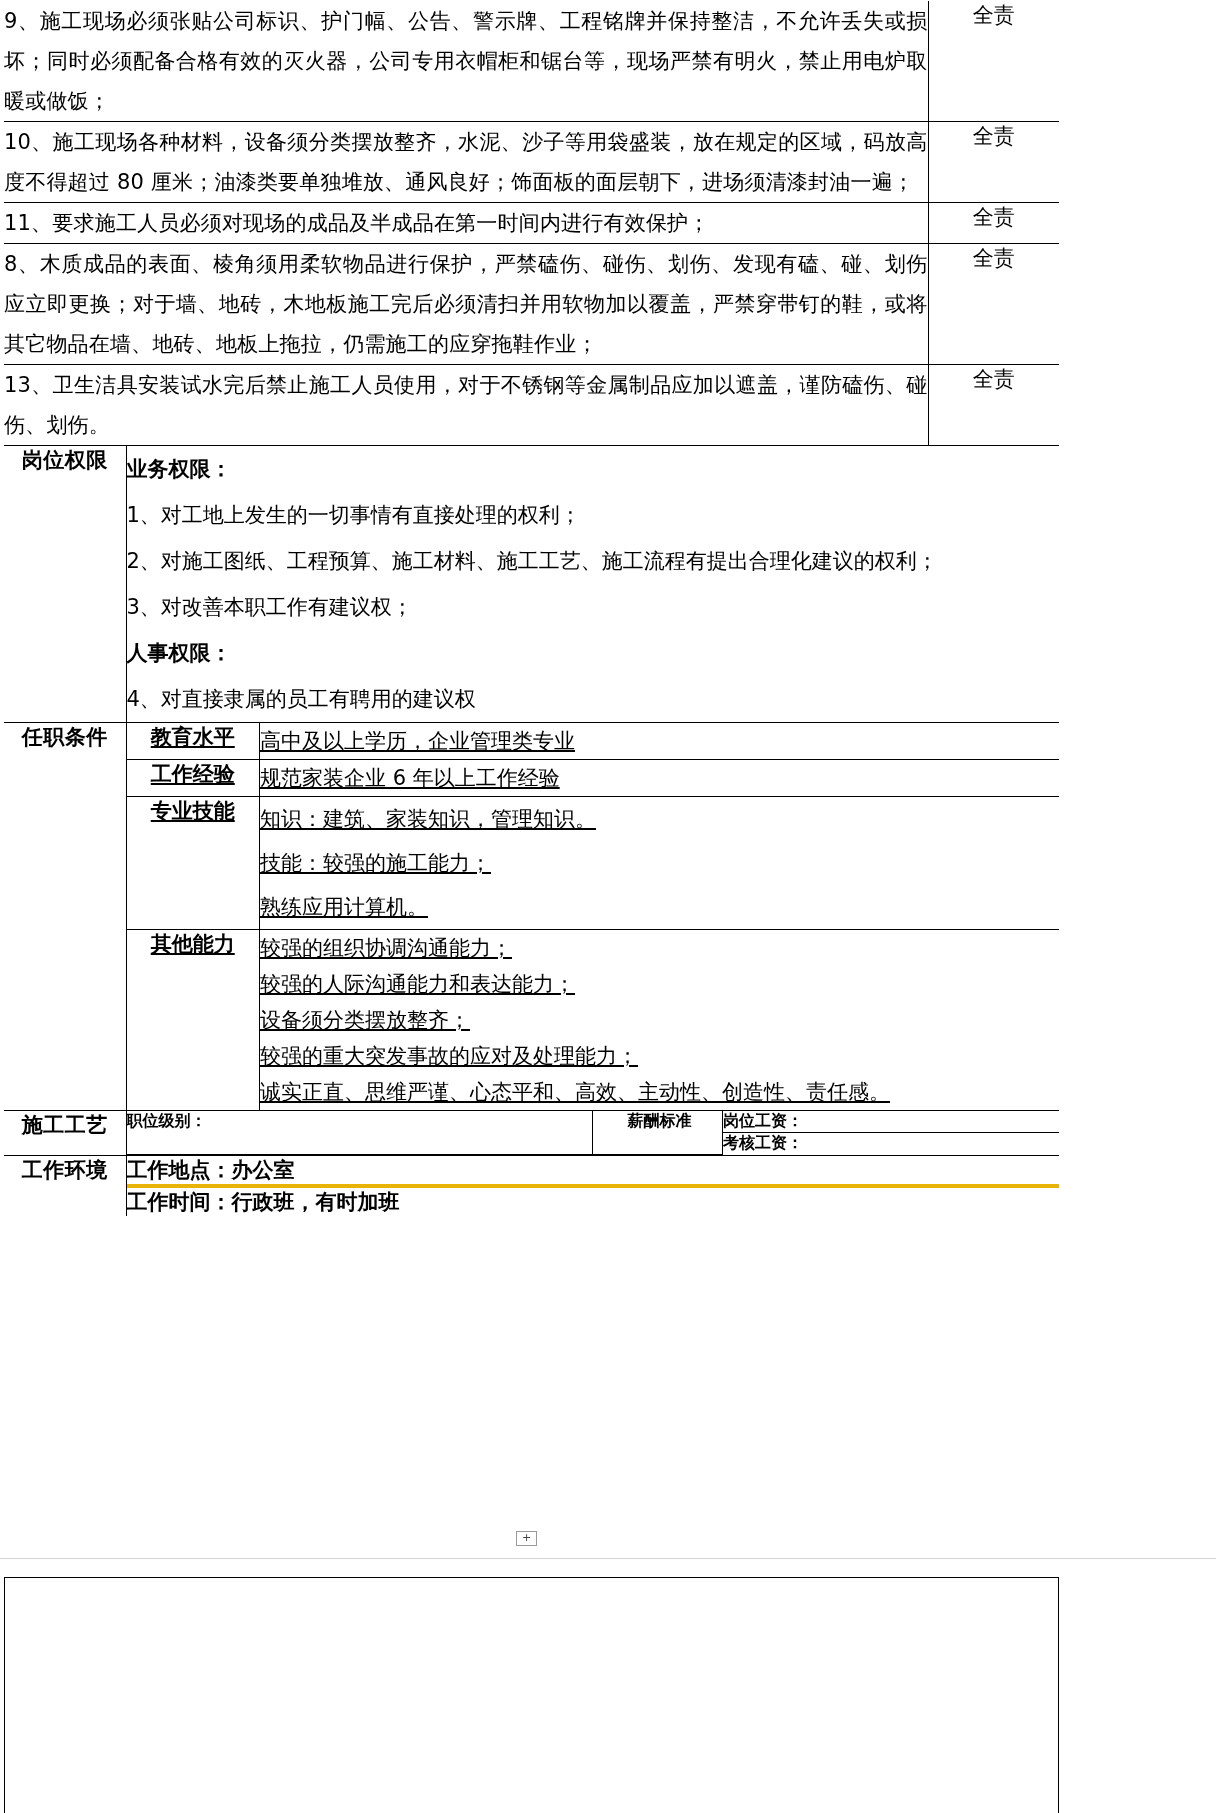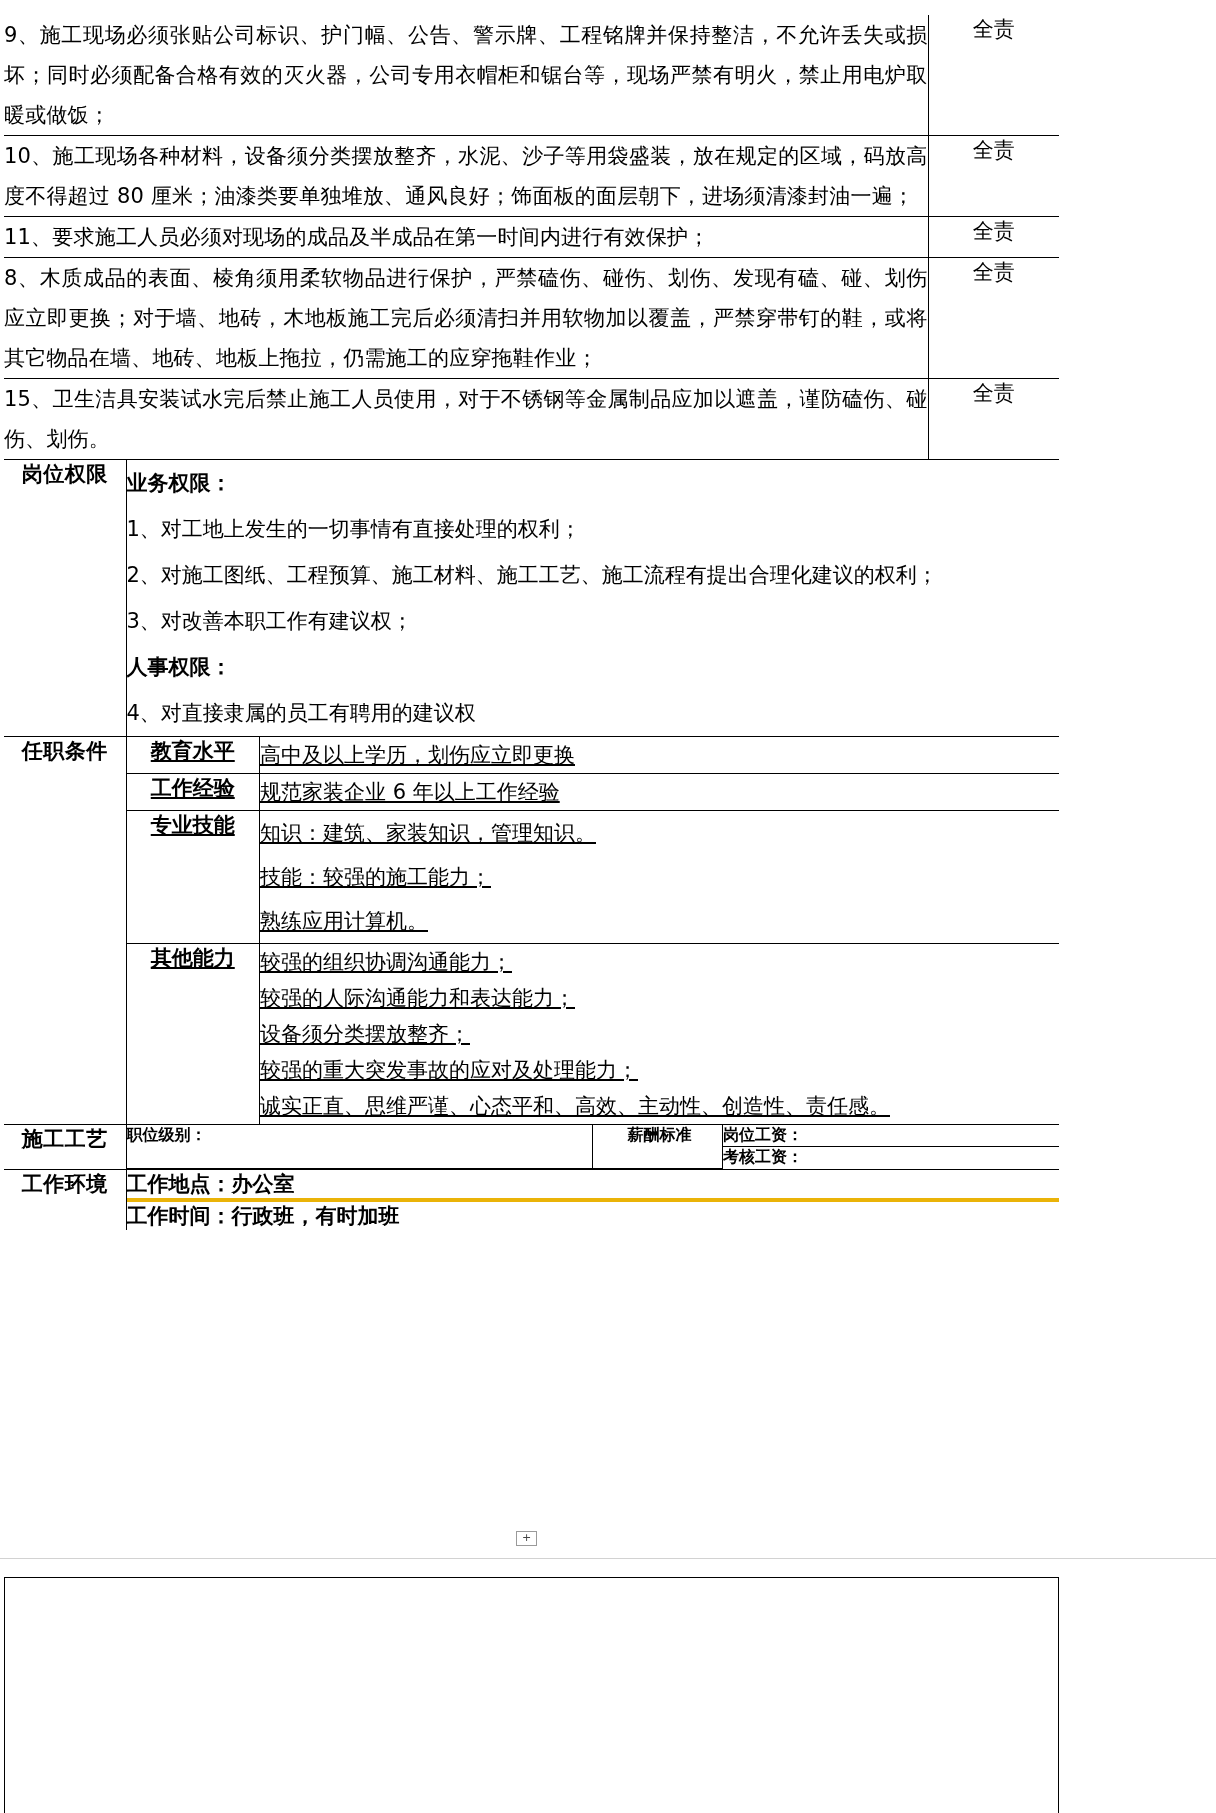--- a/index.html
+++ b/index.html
@@ -20,21 +20,21 @@
     position: relative;
     width: 1216px;
     height: 1813px;
     background: #ffffff;
   }
 
   
   table.doc {
     position: absolute;
     left: 4px;
-    top: 15px;
+    top: 1px;
     width: 1055px;
     border-collapse: collapse;
     table-layout: fixed;
   }
   table.doc td {
     border: 1px solid #000000;
     vertical-align: top;
     padding: 0;
     background: #ffffff;
   }
@@ -212,21 +212,21 @@
         <td class="duty" colspan="3" style="border-left:none;">11、要求施工人员必须对现场的成品及半成品在第一时间内进行有效保护；</td>
         <td class="resp" style="border-right:none;">全责</td>
       </tr>
 
       <tr>
         <td class="duty" colspan="3" style="border-left:none;">8、木质成品的表面、棱角须用柔软物品进行保护，严禁磕伤、碰伤、划伤、发现有磕、碰、划伤应立即更换；对于墙、地砖，木地板施工完后必须清扫并用软物加以覆盖，严禁穿带钉的鞋，或将其它物品在墙、地砖、地板上拖拉，仍需施工的应穿拖鞋作业；</td>
         <td class="resp" style="border-right:none;">全责</td>
       </tr>
 
       <tr>
-        <td class="duty" colspan="3" style="border-left:none;">15、卫生洁具安装试水完后禁止施工人员使用，对于不锈钢等金属制品应加以遮盖，谨防磕伤、碰伤、划伤。</td>
+        <td class="duty" colspan="3" style="border-left:none;">13、卫生洁具安装试水完后禁止施工人员使用，对于不锈钢等金属制品应加以遮盖，谨防磕伤、碰伤、划伤。</td>
         <td class="resp" style="border-right:none;">全责</td>
       </tr>
 
       <tr>
         <td class="seclabel" style="border-left:none;">岗位权限</td>
         <td class="auth" colspan="3" style="border-right:none;">
           <div class="hd">业务权限：</div>
           <div>1、对工地上发生的一切事情有直接处理的权利；</div>
           <div class="wrapline">2、对施工图纸、工程预算、施工材料、施工工艺、施工流程有提出合理化建议的权利；</div>
           <div>3、对改善本职工作有建议权；</div>
@@ -239,21 +239,21 @@
         <td class="seclabel" style="border-left:none;">任职条件</td>
         <td colspan="3" style="border-right:none;">
           <table class="qual">
             <colgroup>
               <col style="width:133px">
               <col style="width:auto">
             </colgroup>
             <tbody>
               <tr>
                 <td class="qkey">教育水平</td>
-                <td class="qval tight">高中及以上学历，划伤应立即更换</td>
+                <td class="qval tight">高中及以上学历，企业管理类专业</td>
               </tr>
               <tr>
                 <td class="qkey">工作经验</td>
                 <td class="qval tight">规范家装企业 6 年以上工作经验</td>
               </tr>
               <tr>
                 <td class="qkey">专业技能</td>
                 <td class="qval">
                   <div>知识：建筑、家装知识，管理知识。</div>
                   <div>技能：较强的施工能力；</div>

